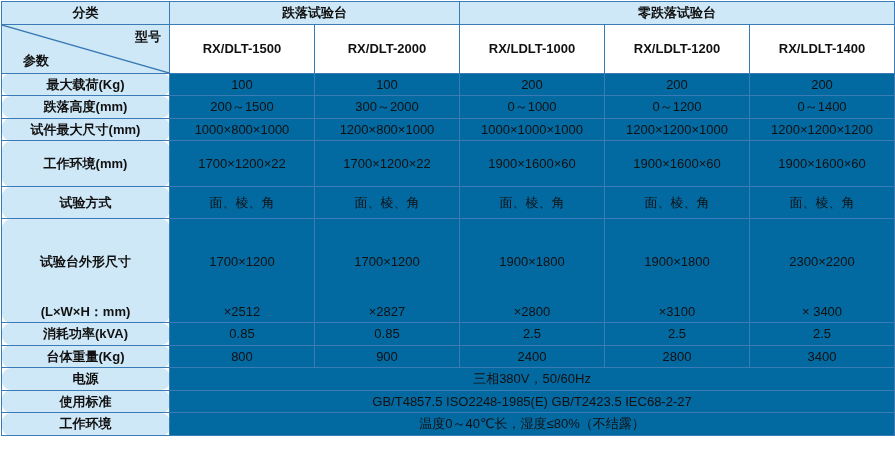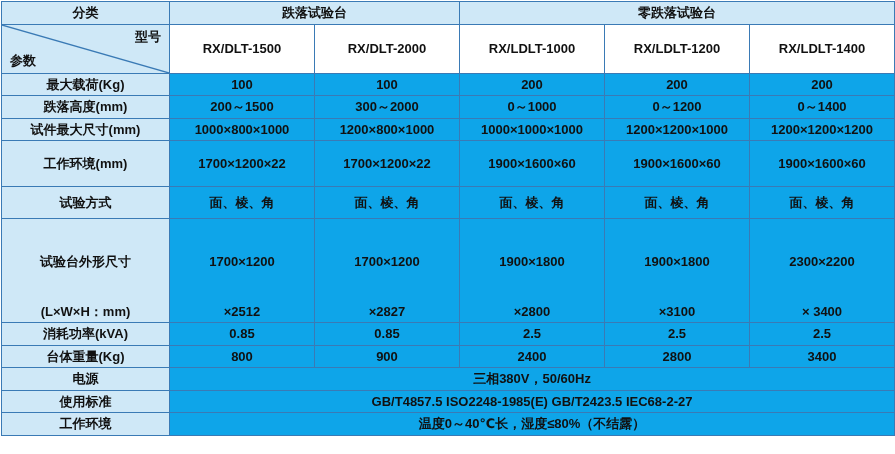--- a/index.html
+++ b/index.html
@@ -26,29 +26,30 @@
     vertical-align: middle;
     font-size: 13px;
     color: #111111;
     padding: 2px 2px;
     line-height: 1.35;
   }
   td.label {
     background: #cfe8f7;
     font-weight: bold;
     color: #000000;
+    border-radius: 9px;
   }
   td.header {
     background: #cfe8f7;
     font-weight: bold;
     color: #000000;
   }
   td.value {
-    background: #0ea5e9;
-    font-weight: bold;
+    background: #0369a1;
+    font-weight: normal;
   }
   td.modelhead {
     background: #ffffff;
     font-weight: bold;
     color: #000000;
   }
   .corner {
     position: relative;
     background: #cfe8f7;
     height: 44px;
@@ -66,21 +67,21 @@
   }
   .corner .tr {
     position: absolute;
     right: 8px;
     top: 3px;
     font-weight: bold;
     font-size: 13px;
   }
   .corner .bl {
     position: absolute;
-    left: 8px;
+    left: 21px;
     bottom: 3px;
     font-weight: bold;
     font-size: 13px;
   }
   .two-line span {
     display: block;
     margin-top: 32px;
   }
   .w-cat { width: 168px; }
   .w-col { width: 145px; }

